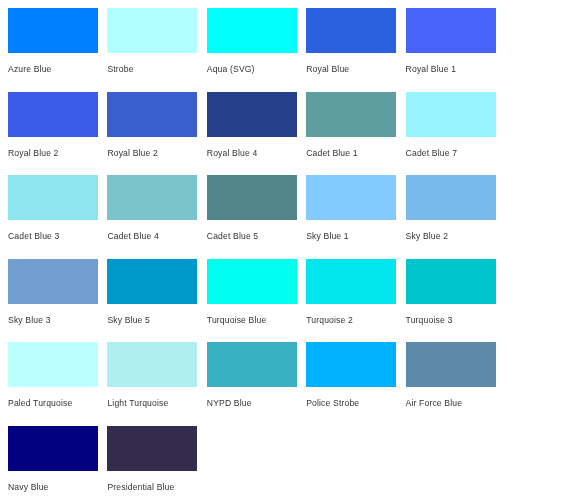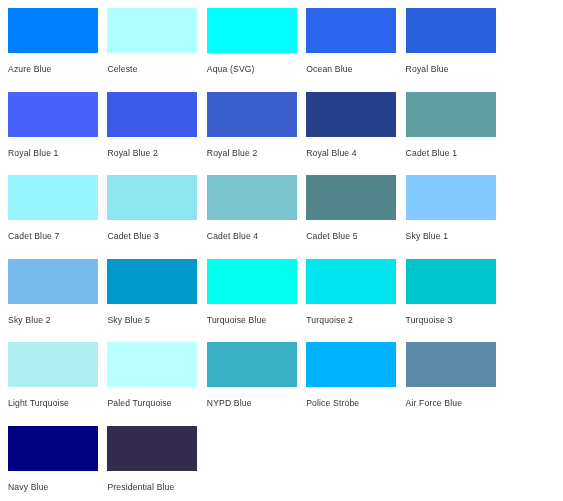--- a/index.html
+++ b/index.html
@@ -51,29 +51,25 @@
 </head>
 <body>
 
 <div id="palette-grid" style="background: rgb(255, 255, 255); color: rgb(51, 51, 51);">
     <div class="swatch-cell">
       <div class="swatch-chip" style="background-color: rgb(0, 127, 255);"></div>
       <div class="swatch-label">Azure Blue</div>
     </div>
     <div class="swatch-cell">
       <div class="swatch-chip" style="background-color: rgb(178, 255, 255);"></div>
-      <div class="swatch-label">Celeste</div>
+      <div class="swatch-label">Strobe</div>
     </div>
     <div class="swatch-cell">
       <div class="swatch-chip" style="background-color: rgb(0, 255, 255);"></div>
       <div class="swatch-label">Aqua (SVG)</div>
-    </div>
-    <div class="swatch-cell">
-      <div class="swatch-chip" style="background-color: rgb(43, 101, 236);"></div>
-      <div class="swatch-label">Ocean Blue</div>
     </div>
     <div class="swatch-cell">
       <div class="swatch-chip" style="background-color: rgb(43, 96, 222);"></div>
       <div class="swatch-label">Royal Blue</div>
     </div>
     <div class="swatch-cell">
       <div class="swatch-chip" style="background-color: rgb(72, 99, 247);"></div>
       <div class="swatch-label">Royal Blue 1</div>
     </div>
     <div class="swatch-cell">
@@ -110,42 +106,46 @@
     </div>
     <div class="swatch-cell">
       <div class="swatch-chip" style="background-color: rgb(130, 202, 255);"></div>
       <div class="swatch-label">Sky Blue 1</div>
     </div>
     <div class="swatch-cell">
       <div class="swatch-chip" style="background-color: rgb(121, 186, 236);"></div>
       <div class="swatch-label">Sky Blue 2</div>
     </div>
     <div class="swatch-cell">
+      <div class="swatch-chip" style="background-color: rgb(114, 159, 207);"></div>
+      <div class="swatch-label">Sky Blue 3</div>
+    </div>
+    <div class="swatch-cell">
       <div class="swatch-chip" style="background-color: rgb(0, 153, 204);"></div>
       <div class="swatch-label">Sky Blue 5</div>
     </div>
     <div class="swatch-cell">
       <div class="swatch-chip" style="background-color: rgb(0, 255, 239);"></div>
       <div class="swatch-label">Turquoise Blue</div>
     </div>
     <div class="swatch-cell">
       <div class="swatch-chip" style="background-color: rgb(0, 229, 238);"></div>
       <div class="swatch-label">Turquoise 2</div>
     </div>
     <div class="swatch-cell">
       <div class="swatch-chip" style="background-color: rgb(0, 197, 205);"></div>
       <div class="swatch-label">Turquoise 3</div>
     </div>
     <div class="swatch-cell">
+      <div class="swatch-chip" style="background-color: rgb(187, 255, 255);"></div>
+      <div class="swatch-label">Paled Turquoise</div>
+    </div>
+    <div class="swatch-cell">
       <div class="swatch-chip" style="background-color: rgb(175, 238, 238);"></div>
       <div class="swatch-label">Light Turquoise</div>
-    </div>
-    <div class="swatch-cell">
-      <div class="swatch-chip" style="background-color: rgb(187, 255, 255);"></div>
-      <div class="swatch-label">Paled Turquoise</div>
     </div>
     <div class="swatch-cell">
       <div class="swatch-chip" style="background-color: rgb(58, 176, 195);"></div>
       <div class="swatch-label">NYPD Blue</div>
     </div>
     <div class="swatch-cell">
       <div class="swatch-chip" style="background-color: rgb(0, 178, 255);"></div>
       <div class="swatch-label">Police Strobe</div>
     </div>
     <div class="swatch-cell">

